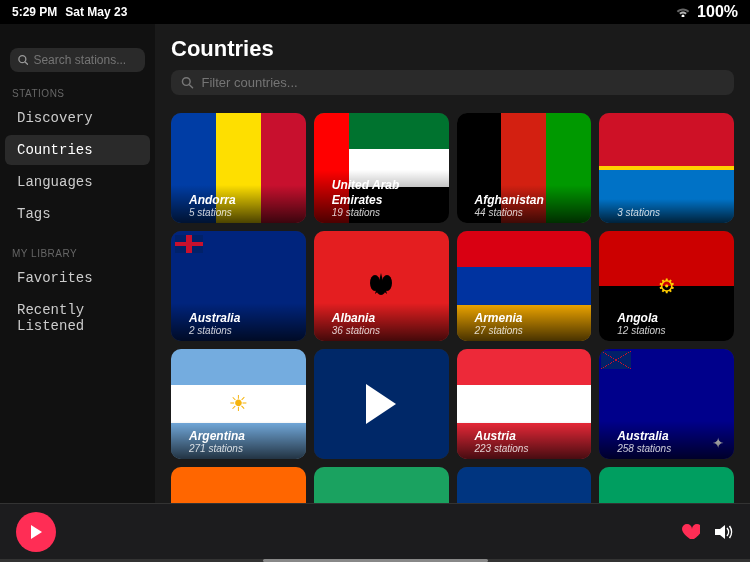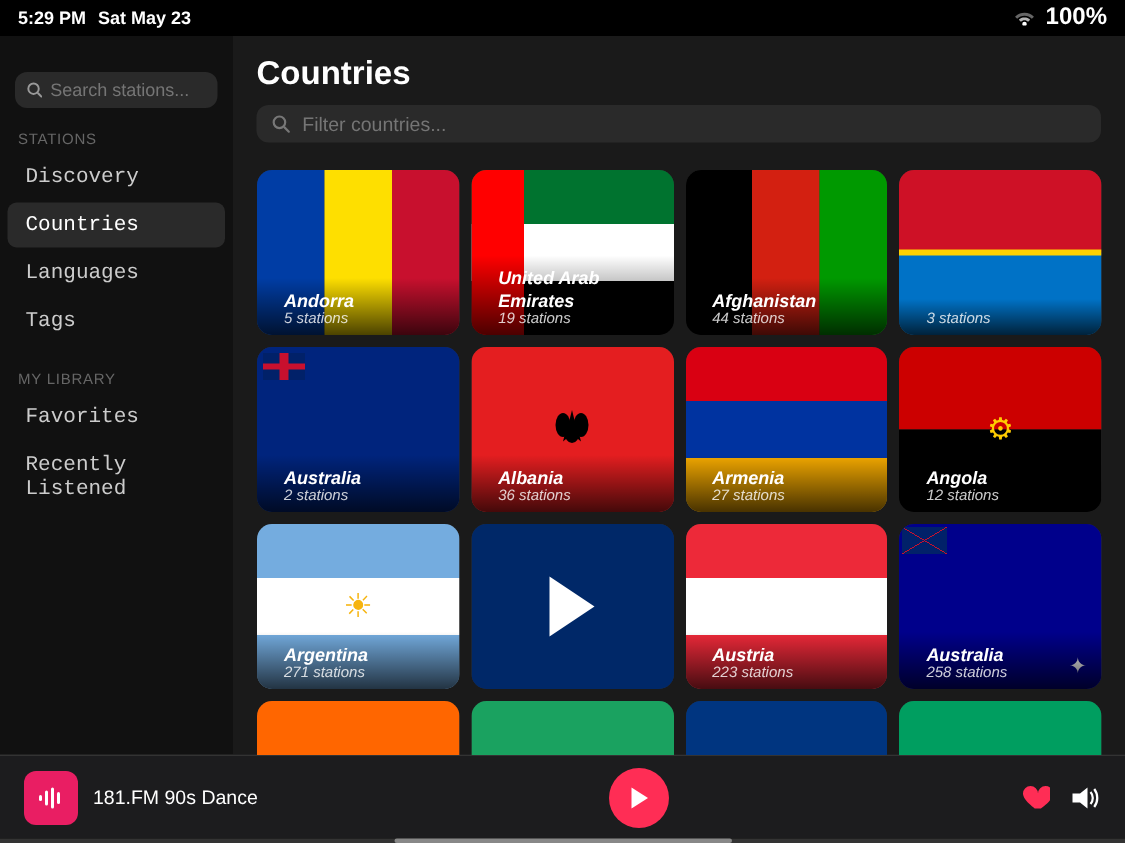--- a/index.html
+++ b/index.html
@@ -432,31 +432,20 @@
           <div class="flag-bg" style="background: rgb(0, 53, 128);"></div>
         </div>
         <div class="country-card">
           <div class="flag-bg" style="background: rgb(0, 158, 96);"></div>
         </div>
       </div>
   </div>
 </div>
 
 <div class="now-playing">
-  <div class="now-playing-left">
-    <div class="now-playing-icon">
-      <svg width="20" height="20" viewBox="0 0 20 20" fill="white">
-        <rect x="2" y="8" width="2" height="4" rx="1"></rect>
-        <rect x="6" y="5" width="2" height="10" rx="1"></rect>
-        <rect x="10" y="3" width="2" height="14" rx="1"></rect>
-        <rect x="14" y="6" width="2" height="8" rx="1"></rect>
-      </svg>
-    </div>
-    <span class="now-playing-title">181.FM 90s Dance</span>
-  </div>
   <div class="play-btn">
     <svg width="14" height="16" viewBox="0 0 14 16" fill="white">
       <polygon points="2,1 13,8 2,15"></polygon>
     </svg>
   </div>
   <div class="now-playing-right">
     <svg width="20" height="18" viewBox="0 0 20 18" fill="#ff2d55">
       <path d="M10 16s-8-5.5-8-10a5 5 0 0110 0 5 5 0 0110 0c0 4.5-8 10-8 10l-2 0z"></path>
     </svg>
     <svg width="20" height="16" viewBox="0 0 20 16" fill="white">

